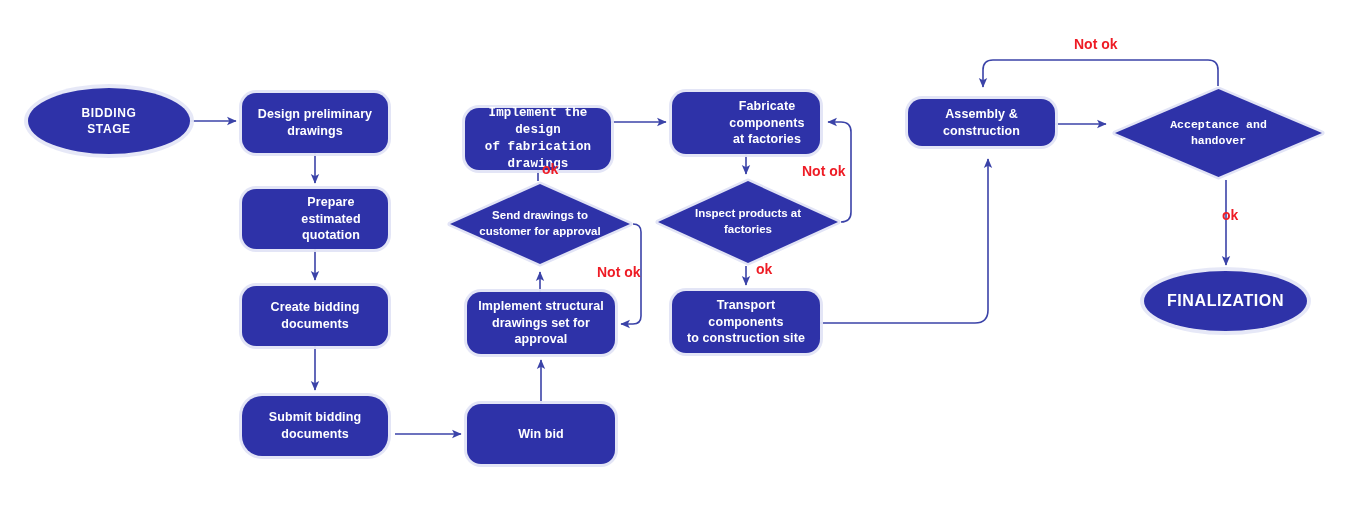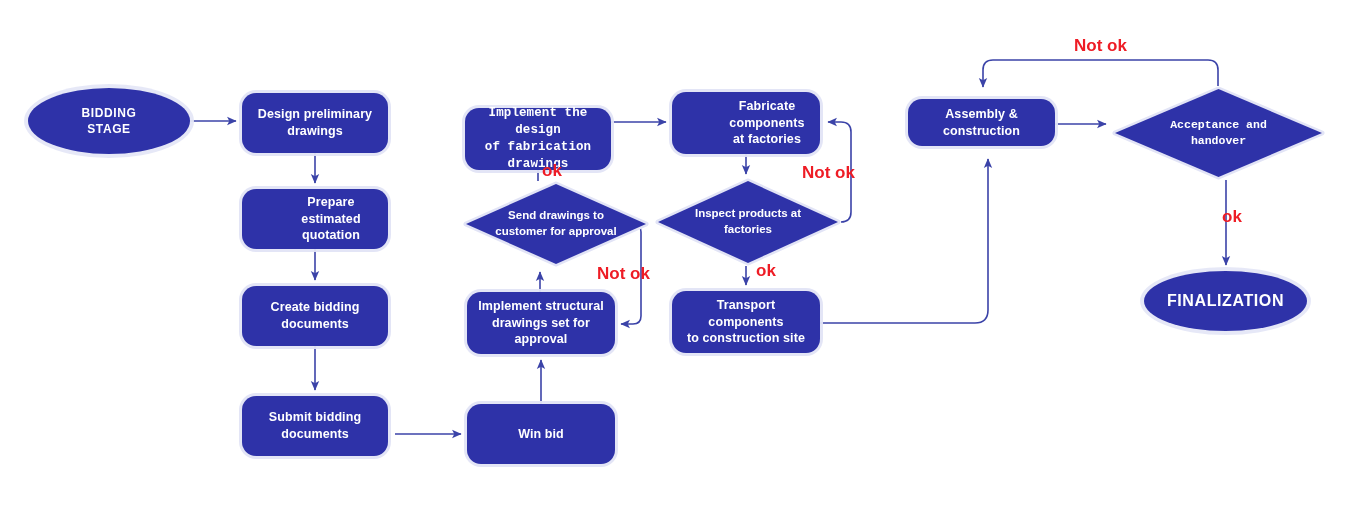--- a/index.html
+++ b/index.html
@@ -67,21 +67,21 @@
     width: 100%; height: 100%;
     z-index: 0;
   }
   .node-decision .node-label {
     position: relative;
     z-index: 1;
   }
   .edge-label {
     position: absolute;
     color: #ee1c25;
-    font-size: 17px;
+    font-size: 14px;
     font-weight: bold;
     z-index: 3;
     white-space: nowrap;
   }
 </style>
 </head>
 <body>
 
 <div id="canvas">
 
@@ -125,35 +125,35 @@
   <div class="node node-process" style="left:242px; top:189px; width:146px; height:60px;padding-left:32px;">
     <span class="node-label">Prepare estimated
 quotation</span>
   </div>
 
   <div class="node node-process" style="left:242px; top:286px; width:146px; height:60px;">
     <span class="node-label">Create bidding
 documents</span>
   </div>
 
-  <div class="node node-process" style="left:242px; top:396px; width:146px; height:60px;">
+  <div class="node node-process" style="left:242px; top:396px; width:146px; height:60px;border-radius:20px;">
     <span class="node-label">Submit bidding
 documents</span>
   </div>
 
   <div class="node node-process" style="left:467px; top:404px; width:148px; height:60px;">
     <span class="node-label">Win bid</span>
   </div>
 
   <div class="node node-process" style="left:467px; top:292px; width:148px; height:62px;align-items:center;">
     <span class="node-label">Implement structural
 drawings set for approval</span>
   </div>
 
-  <div class="node node-decision" style="left:463px; top:181px; width:186px; height:86px;justify-content:center;">
+  <div class="node node-decision" style="left:447px; top:181px; width:186px; height:86px;justify-content:center;">
     <svg class="diamond-shape" viewBox="0 0 186 86" preserveAspectRatio="none">
       <path d="M93,3 L183,43 L93,83 L3,43 Z" fill="#2e32a8" stroke="#e2e4f6" stroke-width="5" stroke-linejoin="round"></path>
       <path d="M93,3 L183,43 L93,83 L3,43 Z" fill="#2e32a8" stroke-linejoin="round"></path>
     </svg>
     <span class="node-label">Send drawings to
 customer for approval</span>
   </div>
 
   <div class="node node-process" style="left:465px; top:108px; width:146px; height:62px;font-family:Liberation Mono, monospace;">
     <span class="node-label">Implement the design

